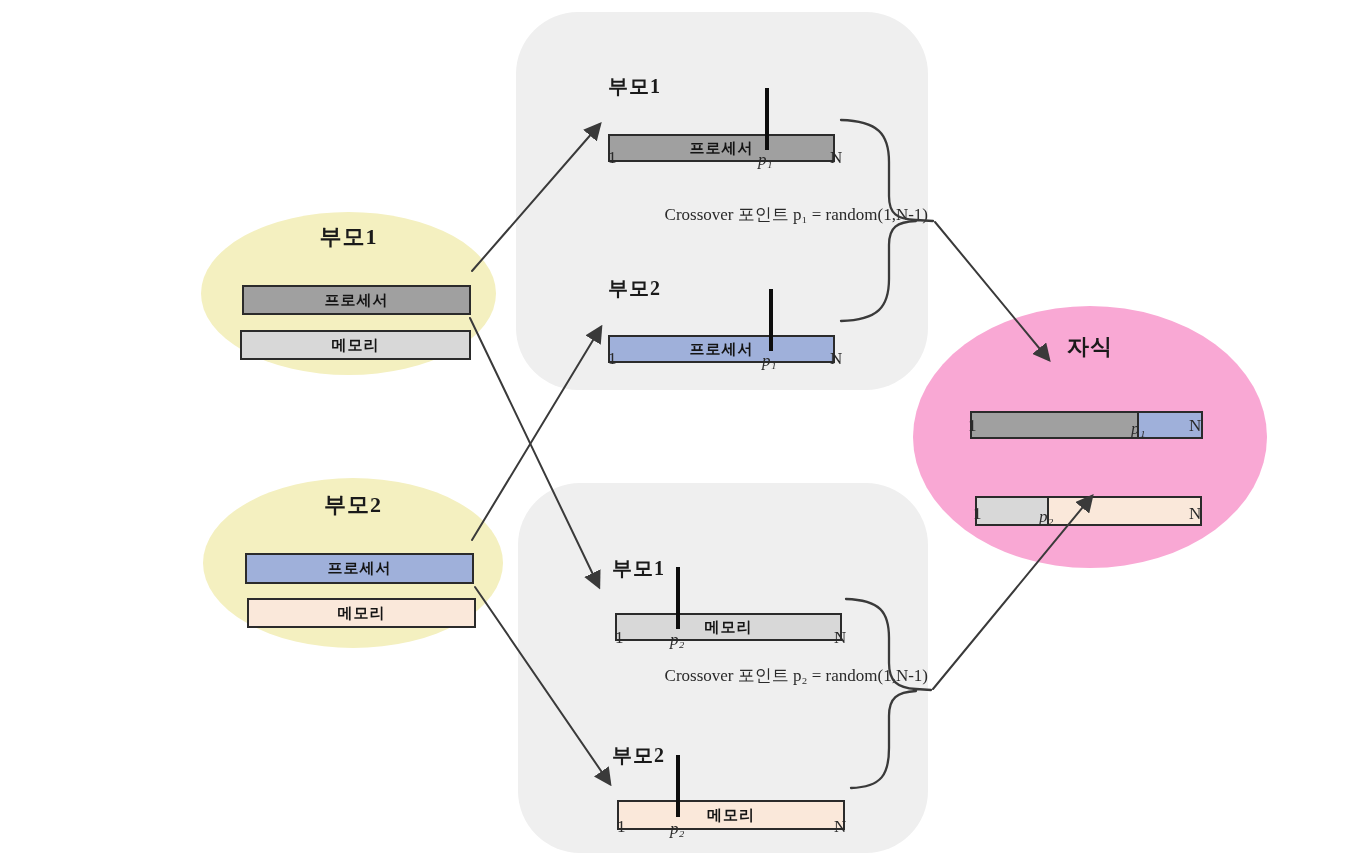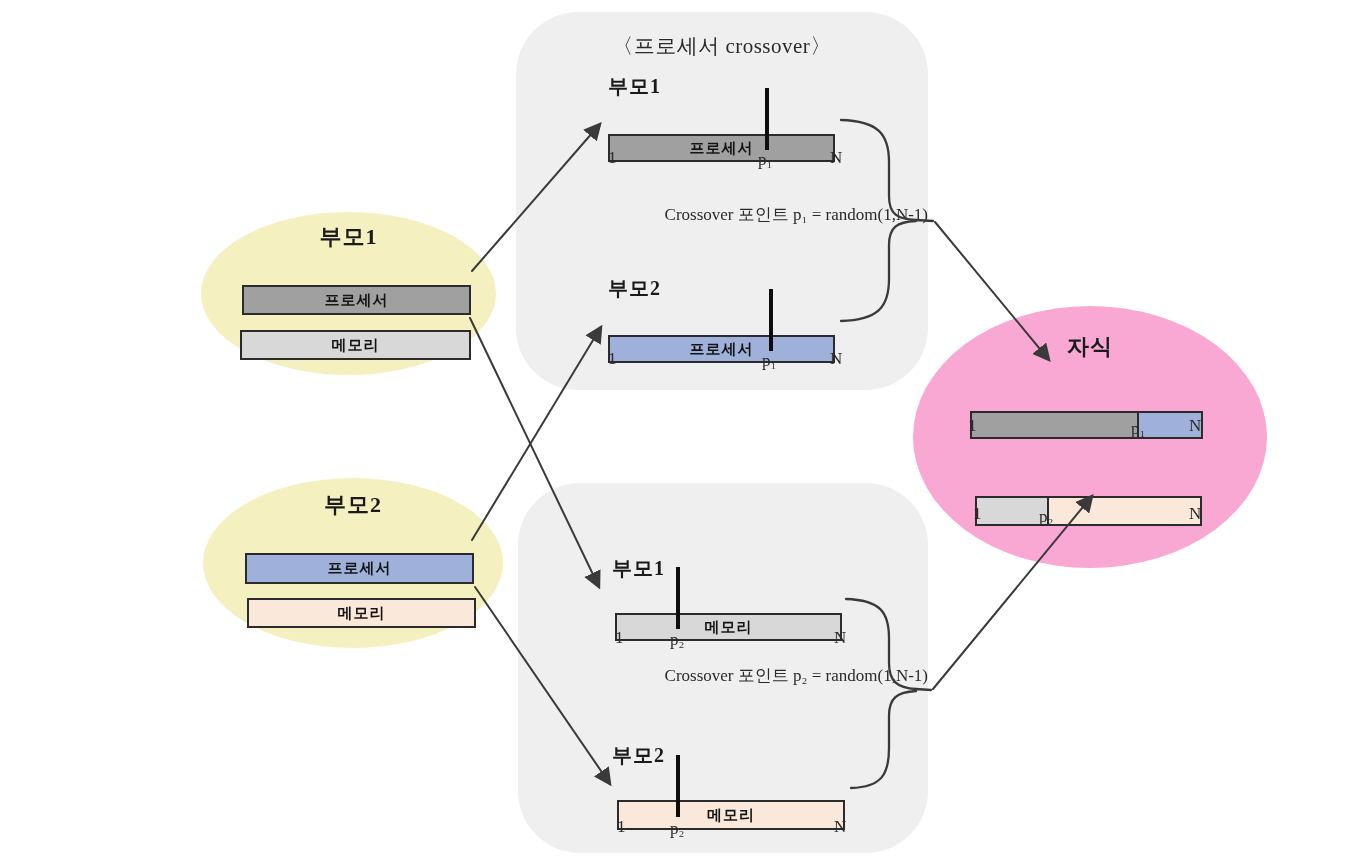--- a/index.html
+++ b/index.html
@@ -32,21 +32,21 @@
   }
   .bar-name{
     position:absolute;font-size:20px;font-weight:bold;color:#1a1a1a;letter-spacing:1px;
   }
   .tick{
     position:absolute;width:4px;background:#0d0d0d;z-index:4;
   }
   .axis-label{
     position:absolute;font-size:17px;color:#2a2a2a;
   }
-  .axis-label.pt{}
+  .axis-label.pt{font-style:italic;}
   .note{
     position:absolute;left:0;right:0;text-align:right;
     font-size:17px;color:#2a2a2a;
   }
   .seg{height:100%;box-sizing:border-box;}
   .seg + .seg{border-left:2px solid #2b2b2b;}
   .overlay{
     position:absolute;left:0;top:0;width:1364px;height:866px;
     z-index:6;pointer-events:none;
   }
@@ -90,21 +90,20 @@
     <div class="group-title" style="top:12px;">부모2</div>
     <div class="bar" style="left: 42px; top: 47px; width: 229px; height: 31px; background-color: rgb(159, 176, 218);">
       <span class="bar-label">프로세서</span>
     </div>
     <div class="bar" style="left: 44px; top: 92px; width: 229px; height: 30px; background-color: rgb(250, 232, 218);">
       <span class="bar-label">메모리</span>
     </div>
   </div>
 
   <div class="panel" style="left: 516px; top: 12px; width: 412px; height: 378px; background-color: rgb(239, 239, 239);">
-    <div class="panel-title" style="top:20px;">〈프로세서 crossover〉</div>
 
     <span class="bar-name" style="left:92px;top:61px;">부모1</span>
     <div class="bar" style="left: 92px; top: 94px; width: 227px; height: 28px; background-color: rgb(160, 160, 160);">
       <span class="bar-label">프로세서</span>
     </div>
     <div class="tick" style="left: 249px; top: 76px; height: 62px; background-color: rgb(13, 13, 13);"></div>
     <span class="axis-label" style="left:92px;top:136px;">1</span>
     <span class="axis-label pt" style="left:242px;top:138px;">p₁</span>
     <span class="axis-label" style="left:314px;top:136px;">N</span>
 

